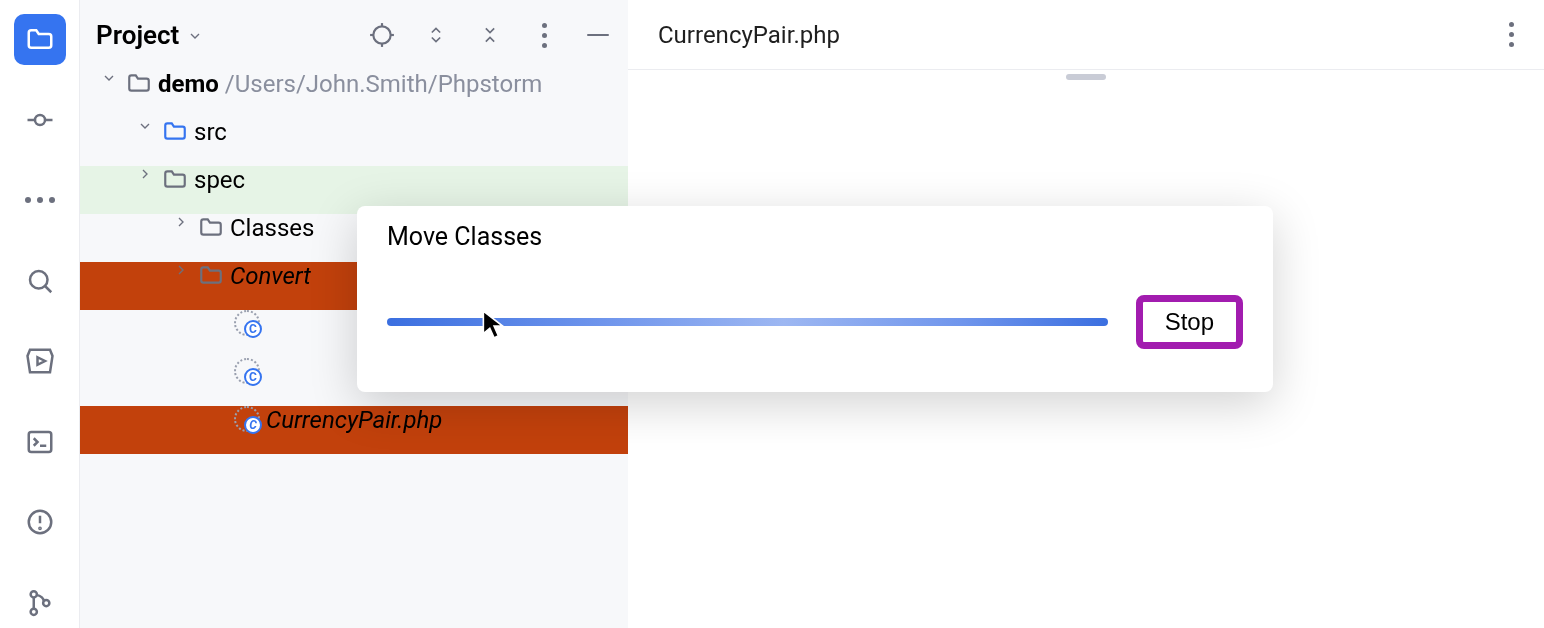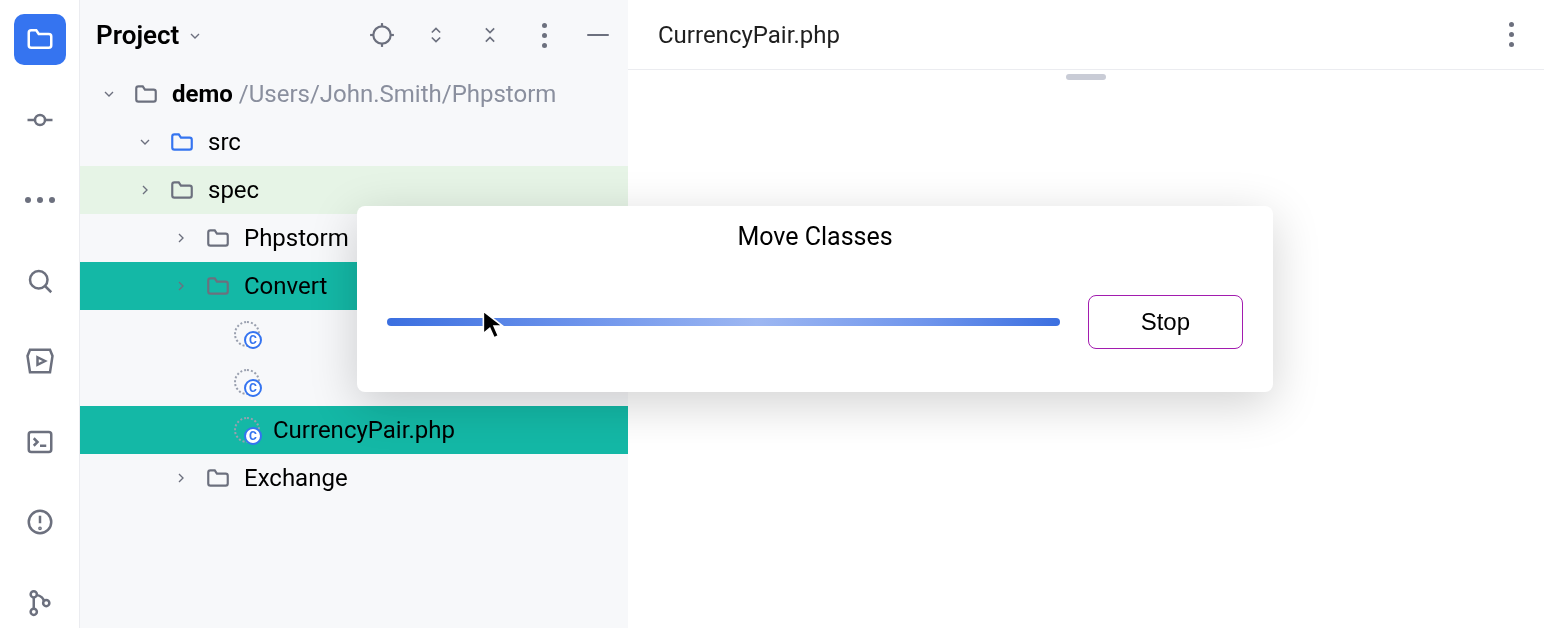--- a/index.html
+++ b/index.html
@@ -20,47 +20,47 @@
   .panel-title { font-size:26px; font-weight:600; display:flex; align-items:center; gap:8px; }
   .panel-title .chev { color:#6c707e; }
   .panel-actions { margin-left:auto; display:flex; align-items:center; gap:26px; color:#6c707e; }
   .panel-actions .iconbtn { width:28px; height:28px; display:flex; align-items:center; justify-content:center; }
   .panel-actions svg { stroke:#6c707e; fill:none; }
   .vkebab { display:flex; flex-direction:column; gap:5px; }
   .vkebab span { width:5px; height:5px; border-radius:50%; background:#6c707e; }
   .minus { width:22px; height:2px; background:#6c707e; border-radius:1px; }
   
   .tree { flex:1; overflow:hidden; font-size:24px; }
-  .row { height:48px; display:flex; align-items:center; gap:13px; white-space:nowrap; overflow:hidden; }
+  .row { height:48px; display:flex; align-items:flex-start; gap:6px; white-space:nowrap; overflow:hidden; }
   .row.sel-green { background:#e6f4e6; }
-  .row.sel-blue { background:#14b8a6; }
+  .row.sel-blue { background:#c2410c;font-style:italic; }
   .arrow { width:22px; display:flex; justify-content:center; color:#6c707e; font-size:18px;}
   .arrow svg { stroke:#6c707e; fill:none; }
   .ficon { width:26px; height:26px; display:inline-flex; align-items:center; justify-content:center; }
   .ficon.folder svg { stroke:#6c707e; fill:none; }
   .ficon.folder.blue svg { stroke:#3574f0; }
   .ficon.folder.purple svg { stroke:none; fill:#d3b8f5; }
   .phpC { width:26px; height:26px; position:relative; }
   .phpC .ring { width:26px; height:26px; border:2px dotted #9aa0af; border-radius:50%; position:absolute; }
   .phpC .c { position:absolute; right:-2px; bottom:-2px; width:18px; height:18px; border-radius:50%; background:#fff; border:2px solid #3574f0; color:#3574f0; font-size:12px; font-weight:700; display:flex; align-items:center; justify-content:center; }
   .rowtxt { }
   .row .bold { font-weight:700; }
   .row .path { color:#8a8f9e; margin-left:6px; }
   
   .editor { flex:1; background:#fff; display:flex; flex-direction:column; }
   .tabs { height:70px; border-bottom:1px solid #ebecf0; display:flex; align-items:center; padding:0 30px; gap:100px; font-size:24px; color:#1f1f1f; }
   .tabs .tab { }
   .tabs .kebab { margin-left:auto; }
   .drag-handle { align-self:center; margin-top:4px; width:40px; height:6px; border-radius:3px; background:#c9ccd6; }
   
   .modal { position:absolute; left:357px; top:206px; width:916px; height:186px; background:#fff; border-radius:8px; box-shadow:0 12px 48px rgba(0,0,0,0.18); padding:14px 30px 0; display:flex; flex-direction:column; }
-  .modal-title { text-align:center; font-size:25px; margin-top:2px; }
+  .modal-title { text-align:left; font-size:25px; margin-top:2px; }
   .modal-body { flex:1; display:flex; align-items:center; gap:28px; }
   .progress { flex:1; height:8px; border-radius:4px; background:linear-gradient(90deg,#3b6fe0 0%, #6f95ec 30%, #9db7f2 55%, #6f95ec 80%, #3b6fe0 100%); }
-  .stopbtn { height:54px; padding:0 52px; border:1px solid #a21caf; background:#fff; border-radius:8px; font-size:24px; }
+  .stopbtn { height:54px; padding:0 22px; border:7px solid #a21caf; background:#fff; border-radius:8px; font-size:24px; }
   
   .cursor { position:absolute; left:482px; top:310px; pointer-events:none; }
   .cursor svg { width:22px; height:30px; }
 </style>
 </head>
 <body>
 
 <div class="root">
 
   <div class="toolstrip">
@@ -212,21 +212,21 @@
         <span class="arrow">
             <svg width="16" height="16" viewBox="0 0 24 24" stroke-width="2">
               <polyline points="9 6 15 12 9 18"></polyline>
             </svg>
           </span>
         <span class="ficon folder">
             <svg viewBox="0 0 24 24" width="26" height="26" stroke-width="2" fill="none">
               <path d="M3 7a2 2 0 0 1 2-2h4l2 3h8a2 2 0 0 1 2 2v7a2 2 0 0 1-2 2H5a2 2 0 0 1-2-2z"></path>
             </svg>
           </span>
-        <span class="rowtxt">Phpstorm</span>
+        <span class="rowtxt">Classes</span>
       </div>
 
       <div class="row sel-blue" style="padding-left:90px">
         <span class="arrow">
             <svg width="16" height="16" viewBox="0 0 24 24" stroke-width="2">
               <polyline points="9 6 15 12 9 18"></polyline>
             </svg>
           </span>
         <span class="ficon folder">
             <svg viewBox="0 0 24 24" width="26" height="26" stroke-width="2" fill="none">
@@ -252,33 +252,20 @@
       </div>
 
       <div class="row sel-blue" style="padding-left:154px">
         <span class="phpC">
             <span class="ring"></span>
             <span class="c">C</span>
           </span>
         <span class="rowtxt">CurrencyPair.php</span>
       </div>
 
-      <div class="row" style="padding-left:90px">
-        <span class="arrow">
-            <svg width="16" height="16" viewBox="0 0 24 24" stroke-width="2">
-              <polyline points="9 6 15 12 9 18"></polyline>
-            </svg>
-          </span>
-        <span class="ficon folder">
-            <svg viewBox="0 0 24 24" width="26" height="26" stroke-width="2" fill="none">
-              <path d="M3 7a2 2 0 0 1 2-2h4l2 3h8a2 2 0 0 1 2 2v7a2 2 0 0 1-2 2H5a2 2 0 0 1-2-2z"></path>
-            </svg>
-          </span>
-        <span class="rowtxt">Exchange</span>
-      </div>
 
     </div>
   </div>
 
   <div class="editor">
     <div class="tabs">
       <div class="tab">CurrencyPair.php</div>
       <div class="iconbtn kebab">
           <div class="vkebab">
             <span></span>

